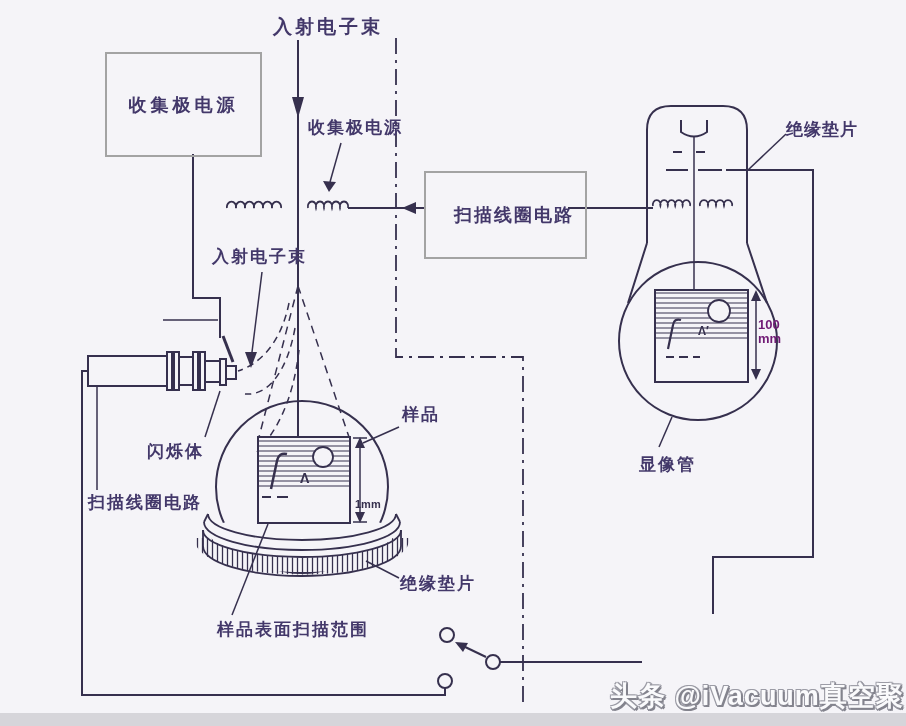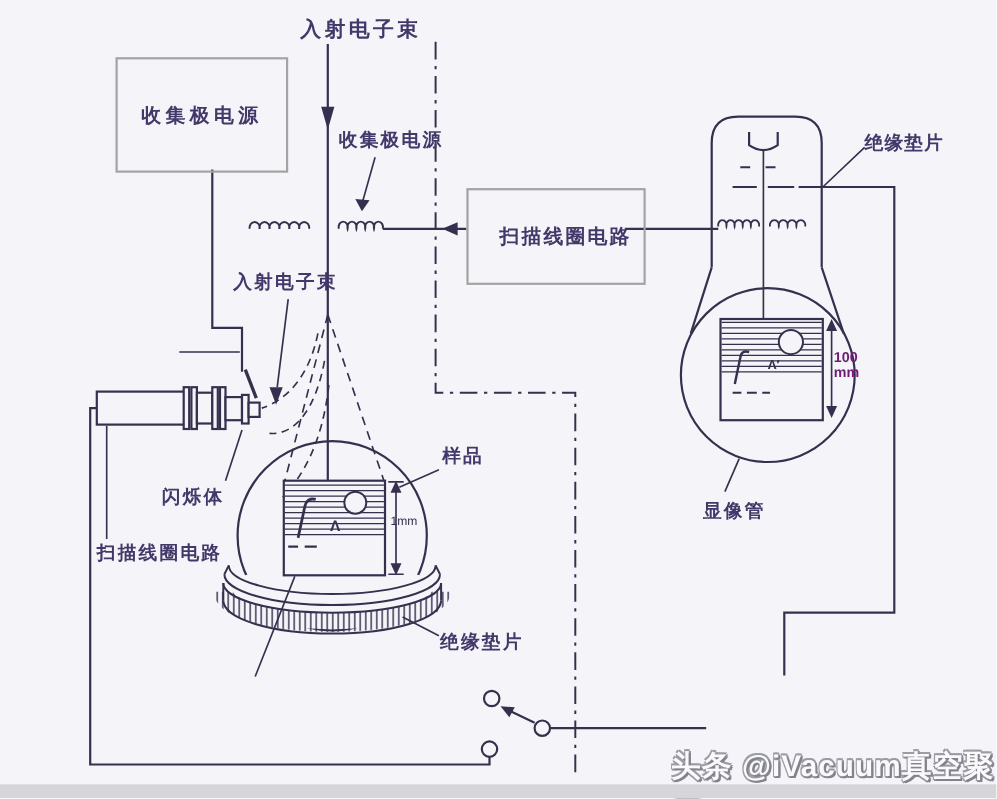--- a/index.html
+++ b/index.html
@@ -5,21 +5,21 @@
   html,body{margin:0;padding:0;background:#ffffff;}
   #stage{
     position:relative;width:906px;height:726px;overflow:hidden;
     background:#f5f4f8;
     font-family:"Liberation Sans","DejaVu Sans",sans-serif;
     color:#43386a;
   }
   #linework{position:absolute;left:0;top:0;}
   .lbl{position:absolute;white-space:nowrap;font-size:17px;letter-spacing:2px;color:#43386a;font-weight:bold;}
   .lbl-big{font-size:19px;letter-spacing:3px;}
-  .lbl-dim{font-size:11px;letter-spacing:0;font-weight:normal;color:#36304e;}
+  .lbl-dim{font-size:11px;letter-spacing:0;font-weight:bold;color:#36304e;margin-top:30px;}
   .lbl-dim2{font-size:13px;letter-spacing:0;font-weight:bold;color:#701a75;line-height:1.05;text-align:left;}
   .lbl-mark{font-weight:bold;color:#36304e;letter-spacing:0;}
   .box{
     position:absolute;border:2px solid #a3a3a3;background:transparent;
     display:flex;align-items:center;justify-content:center;
     font-size:18px;font-weight:bold;letter-spacing:4px;color:#43386a;
   }
   .watermark{
     position:absolute;left:610px;top:678px;font-size:27px;font-weight:bold;letter-spacing:1px;
     color:#fafafc;
@@ -159,20 +159,21 @@
     </g>
   </svg>
 
   <div class="lbl lbl-big" style="left:241px;top:14px;margin-left:32px;">入射电子束</div>
   <div class="lbl" style="left:308px;top:116px;">收集极电源</div>
   <div class="lbl" style="left:212px;top:245px;">入射电子束</div>
   <div class="lbl" style="left:147px;top:440px;">闪烁体</div>
   <div class="lbl" style="left:88px;top:491px;">扫描线圈电路</div>
   <div class="lbl" style="left:402px;top:403px;">样品</div>
   <div class="lbl" style="left:400px;top:572px;">绝缘垫片</div>
+  <div class="lbl" style="left:217px;top:618px;">样品表面扫描范围</div>
   <div class="lbl" style="left:639px;top:453px;">显像管</div>
   <div class="lbl" style="left:786px;top:118px;letter-spacing:1px;">绝缘垫片</div>
 
   <div class="lbl lbl-dim" style="left:355px;top:468px;">1mm</div>
   <div class="lbl-dim2 lbl" style="left:758px;top:318px;">
     <div>100</div>
     <div>mm</div>
   </div>
   <div class="lbl lbl-mark" style="left:300px;top:470px;font-size:14px;">Λ</div>
   <div class="lbl lbl-mark" style="left:698px;top:324px;font-size:12px;">Λ′</div>

